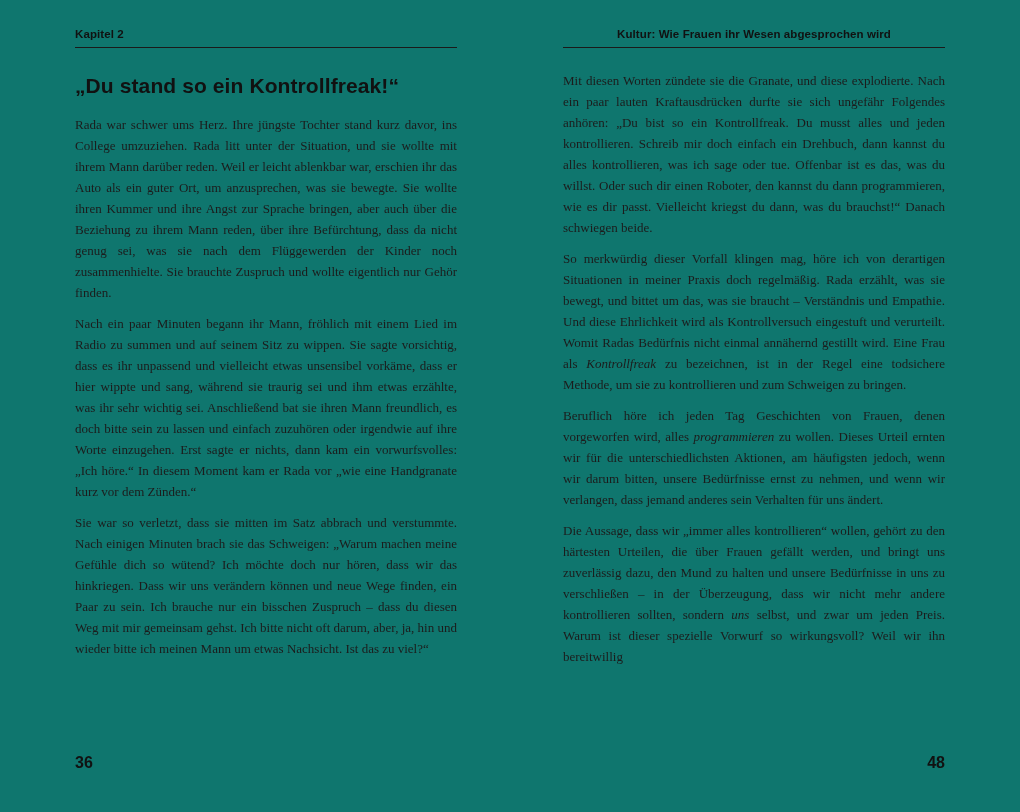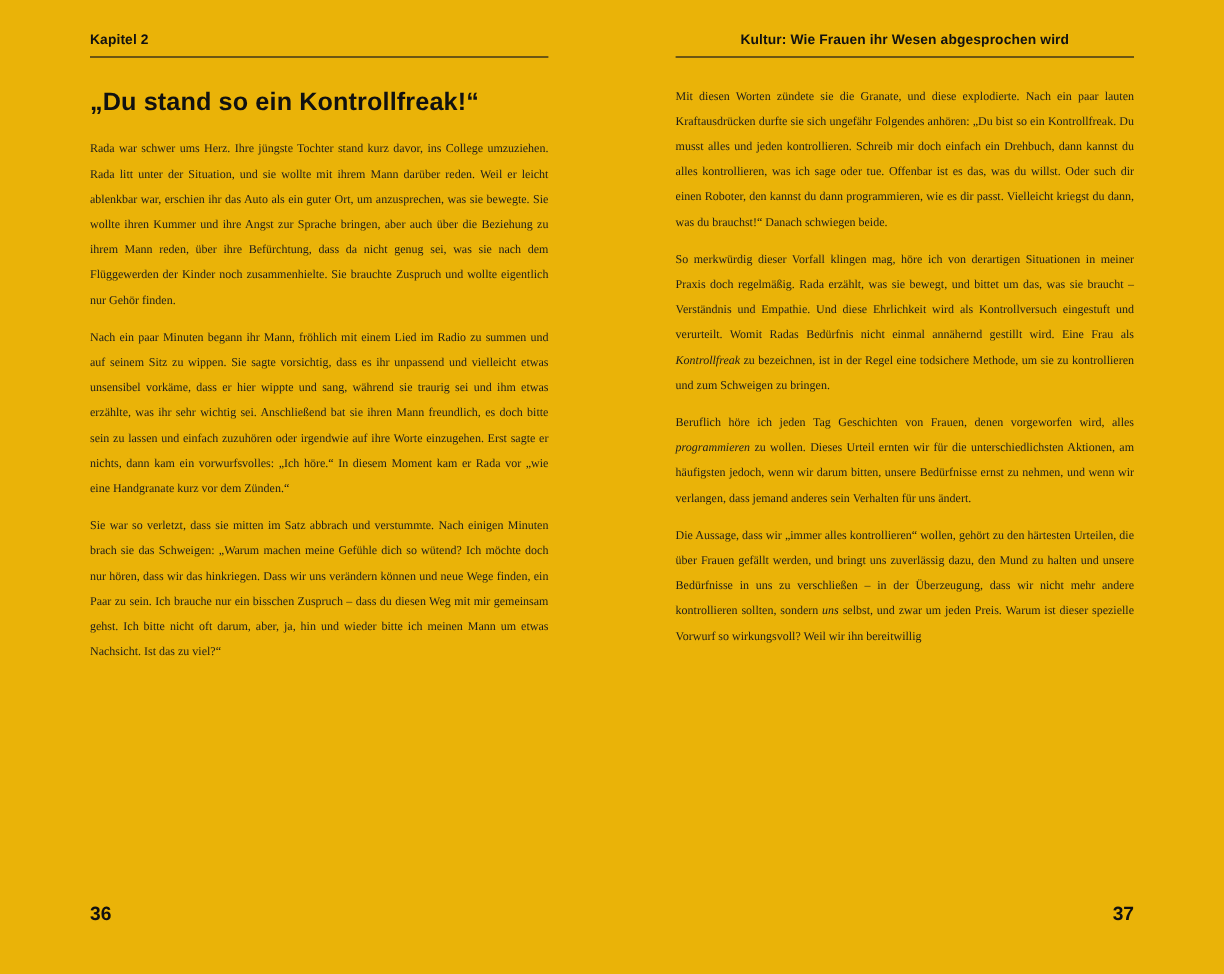--- a/index.html
+++ b/index.html
@@ -10,21 +10,21 @@
     width: 1020px;
     height: 812px;
     font-family: "Liberation Serif", serif;
     color: #1c1c1c;
     overflow: hidden;
   }
   .spread {
     position: relative;
     width: 1020px;
     height: 812px;
-    background: #eab308;
+    background: #0f766e;
   }
   .page {
     position: absolute;
     top: 28px;
     width: 382px;
     height: 756px;
   }
   .page-left  { left: 75px; }
   .page-right { left: 563px; }
 
@@ -46,21 +46,21 @@
     letter-spacing: 0.1px;
     margin: 26px 0 16px 0;
     color: #111;
   }
 
   .body-text { margin-top: 0; }
   .page-right .body-text { margin-top: 22px; }
 
   .body-text p {
     text-align: justify;
-    font-size: 10px;
+    font-size: 13px;
     line-height: 21px;
     margin: 0 0 10px 0;
     hyphens: auto;
     -webkit-hyphens: auto;
   }
   .body-text p:last-child { margin-bottom: 16px; }
   .body-text em { font-style: italic; }
 
   .page-number {
     position: absolute;
@@ -95,16 +95,16 @@
   <div class="page page-right">
     <div class="page-header align-right">Kultur: Wie Frauen ihr Wesen abgesprochen wird</div>
 
     <div class="body-text">
         <p><span>Mit diesen Worten zündete sie die Granate, und diese explodierte. Nach ein paar lauten Kraftausdrücken durfte sie sich ungefähr Folgendes anhören: „Du bist so ein Kontrollfreak. Du musst alles und jeden kontrollieren. Schreib mir doch einfach ein Drehbuch, dann kannst du alles kontrollieren, was ich sage oder tue. Offenbar ist es das, was du willst. Oder such dir einen Roboter, den kannst du dann programmieren, wie es dir passt. Vielleicht kriegst du dann, was du brauchst!“ Danach schwiegen beide.</span></p>
         <p><span>So merkwürdig dieser Vorfall klingen mag, höre ich von derartigen Situationen in meiner Praxis doch regelmäßig. Rada erzählt, was sie bewegt, und bittet um das, was sie braucht – Verständnis und Empathie. Und diese Ehrlichkeit wird als Kontrollversuch eingestuft und verurteilt. Womit Radas Bedürfnis nicht einmal annähernd gestillt wird. Eine Frau als </span><em>Kontrollfreak</em><span> zu bezeichnen, ist in der Regel eine todsichere Methode, um sie zu kontrollieren und zum Schweigen zu bringen.</span></p>
         <p><span>Beruflich höre ich jeden Tag Geschichten von Frauen, denen vorgeworfen wird, alles </span><em>programmieren</em><span> zu wollen. Dieses Urteil ernten wir für die unterschiedlichsten Aktionen, am häufigsten jedoch, wenn wir darum bitten, unsere Bedürfnisse ernst zu nehmen, und wenn wir verlangen, dass jemand anderes sein Verhalten für uns ändert.</span></p>
         <p><span>Die Aussage, dass wir „immer alles kontrollieren“ wollen, gehört zu den härtesten Urteilen, die über Frauen gefällt werden, und bringt uns zuverlässig dazu, den Mund zu halten und unsere Bedürfnisse in uns zu verschließen – in der Überzeugung, dass wir nicht mehr andere kontrollieren sollten, sondern </span><em>uns</em><span> selbst, und zwar um jeden Preis. Warum ist dieser spezielle Vorwurf so wirkungsvoll? Weil wir ihn bereitwillig</span></p>
       </div>
 
-    <div class="page-number num-right">37</div>
+    <div class="page-number num-right">48</div>
   </div>
 
 </div>
 
 </body></html>

